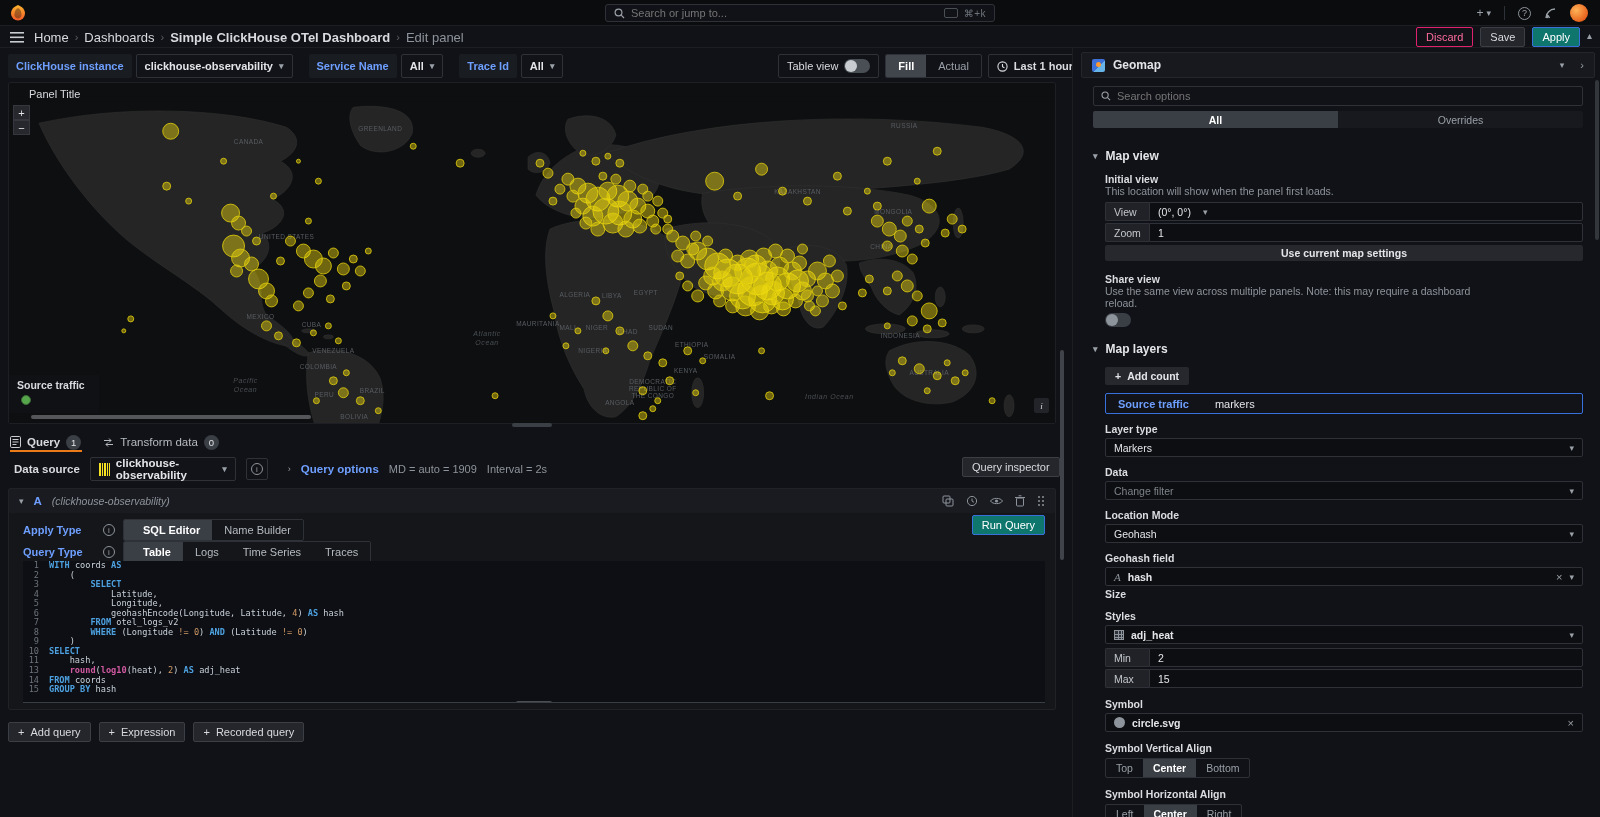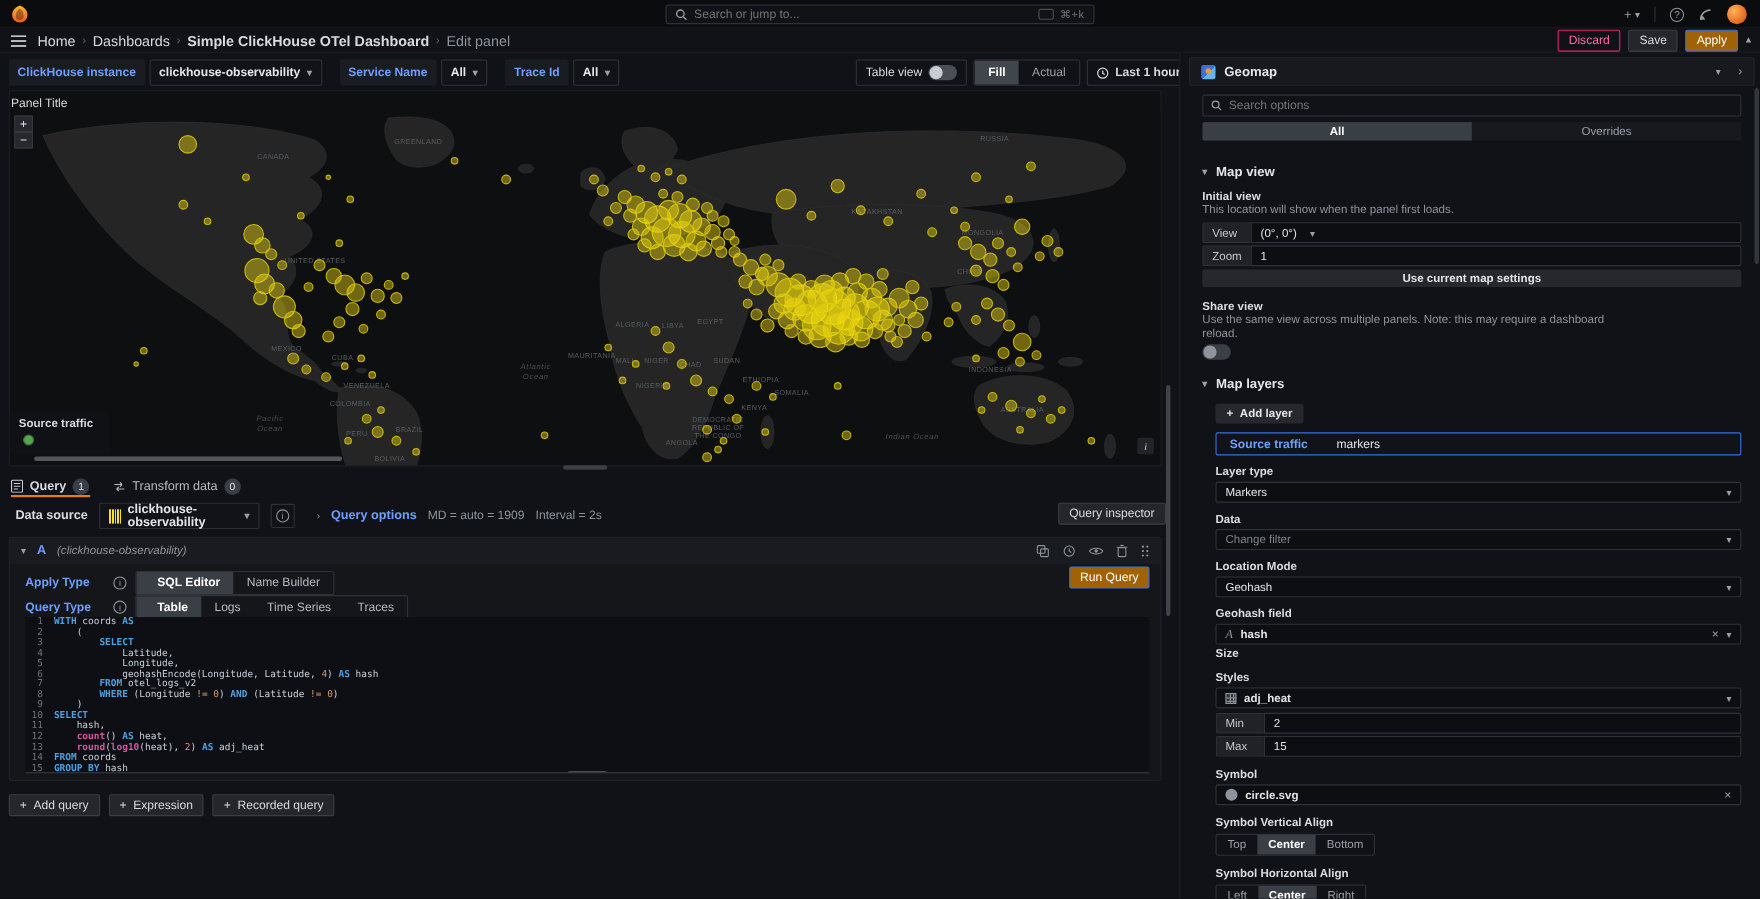--- a/index.html
+++ b/index.html
@@ -16,37 +16,37 @@
   .shortcut { color:#6e747b; font-size:10px; letter-spacing:0.5px; }
   .topicon { color:#9aa0a7; font-size:12px; }
 
   
   .subnav { position:absolute; left:0; top:26px; width:1600px; height:22px; background:#111217; border-bottom:1px solid #1c1e22; }
   .crumb { font-size:13px; color:#d8dadf; }
   .crumb.dim { color:#8e949b; }
   .crumb-sep { color:#5c6167; font-size:11px; padding:0 6px; }
   .btn { display:inline-flex; align-items:center; justify-content:center; border-radius:2px; font-size:11px; height:20px; padding:0 9px; cursor:default; white-space:nowrap; }
   .btn-sec { background:#24262b; border:1px solid #3b3e44; color:#d8dadf; }
-  .btn-pri { background:#a16207; border:1px solid #3871dc; color:#fff; }
+  .btn-pri { background:#0f766e; border:1px solid #3871dc; color:#fff; }
   .btn-dest { background:transparent; border:1px solid #e0226e; color:#ff6c9e; }
 
   
   .var-label { background:#191c21; color:#6e9fff; font-size:11px; height:24px; display:inline-flex; align-items:center; padding:0 8px; border-radius:2px; font-weight:600; }
   .var-value { background:#111318; border:1px solid #2e3238; color:#e3e5e8; font-size:11px; height:24px; display:inline-flex; align-items:center; padding:0 8px; gap:6px; border-radius:2px; font-weight:600; }
   .chev { color:#9aa0a7; font-size:9px; }
   .ctrl-box { border:1px solid #2e3238; border-radius:2px; height:24px; display:inline-flex; align-items:center; padding:0 8px; gap:6px; background:#111217; font-size:11px; color:#d8dadf; }
   .seg { border:1px solid #2e3238; border-radius:2px; height:24px; display:inline-flex; overflow:hidden; background:#111217; }
   .seg > div { padding:0 12px; display:flex; align-items:center; font-size:11px; color:#9aa0a7; }
   .seg > div.on { background:#41454c; color:#fff; font-weight:600; }
   .toggle { width:26px; height:14px; border-radius:8px; background:#4a4f56; position:relative; }
   .toggle .knob { position:absolute; left:1px; top:1px; width:12px; height:12px; border-radius:50%; background:#c9cdd2; }
 
   
   .panel { position:absolute; left:8px; top:82px; width:1048px; height:342px; background:#0e0f10; border:1px solid #1d1f24; border-radius:2px; }
-  .panel-title { position:absolute; left:1px; top:5px; font-size:11px; color:#d8dadf; }
+  .panel-title { position:absolute; left:20px; top:5px; font-size:11px; color:#d8dadf; }
   .mapzoom { position:absolute; left:4px; top:22px; width:17px; }
   .mapzoom div { width:17px; height:15px; background:#26282d; color:#e3e5e8; font-size:11px; display:flex; align-items:center; justify-content:center; border:1px solid #34373d; }
   .legendbox { position:absolute; left:0px; bottom:10px; width:90px; height:38px; background:rgba(17,18,22,0.88); padding:4px 8px; }
   .legendbox .t { font-size:10.5px; color:#d8dadf; font-weight:600; }
   .legendbox .dot { width:10px; height:10px; border-radius:50%; margin-top:4px; margin-left:4px; border:1px solid #3a6b36; }
   .infobadge { position:absolute; right:6px; bottom:10px; width:15px; height:15px; background:#222429; border-radius:2px; color:#d8dadf; font-size:9px; display:flex; align-items:center; justify-content:center; font-style:italic; font-family:"Liberation Serif",serif; }
   .hscroll { position:absolute; left:22px; bottom:4px; width:280px; height:4px; background:#8e9297; border-radius:2px; opacity:0.55; }
   #map text { font-size:6.5px; fill:#585d62; letter-spacing:0.4px; text-anchor:middle; font-family:"Liberation Sans",sans-serif; }
   #map text.ocean { font-style:italic; fill:#4a4f54; font-size:7px; letter-spacing:0.6px; }
   #markers circle { fill:#f5e00e; fill-opacity:0.42; stroke:#dcc90d; stroke-opacity:0.85; stroke-width:1; }
@@ -641,21 +641,20 @@
           <div class="code-line"><span class="ln">2</span><span><span class="tok-pl">    (</span></span></div>
           <div class="code-line"><span class="ln">3</span><span><span class="tok-kw">        SELECT</span></span></div>
           <div class="code-line"><span class="ln">4</span><span><span class="tok-pl">            Latitude,</span></span></div>
           <div class="code-line"><span class="ln">5</span><span><span class="tok-pl">            Longitude,</span></span></div>
           <div class="code-line"><span class="ln">6</span><span><span class="tok-pl">            geohashEncode(Longitude, Latitude, </span><span class="tok-num">4</span><span class="tok-pl">) </span><span class="tok-kw">AS</span><span class="tok-pl"> hash</span></span></div>
           <div class="code-line"><span class="ln">7</span><span><span class="tok-kw">        FROM</span><span class="tok-pl"> otel_logs_v2</span></span></div>
           <div class="code-line"><span class="ln">8</span><span><span class="tok-kw">        WHERE</span><span class="tok-pl"> (Longitude </span><span class="tok-num">!= 0</span><span class="tok-pl">) </span><span class="tok-kw">AND</span><span class="tok-pl"> (Latitude </span><span class="tok-num">!= 0</span><span class="tok-pl">)</span></span></div>
           <div class="code-line"><span class="ln">9</span><span><span class="tok-pl">    )</span></span></div>
           <div class="code-line"><span class="ln">10</span><span><span class="tok-kw">SELECT</span></span></div>
           <div class="code-line"><span class="ln">11</span><span><span class="tok-pl">    hash,</span></span></div>
-          <div class="code-line"><span class="ln">12</span><span><span class="tok-fn">    count</span><span class="tok-pl">() </span><span class="tok-kw">AS</span><span class="tok-pl"> heat,</span></span></div>
           <div class="code-line"><span class="ln">13</span><span><span class="tok-fn">    round</span><span class="tok-pl">(</span><span class="tok-fn">log10</span><span class="tok-pl">(heat), </span><span class="tok-num">2</span><span class="tok-pl">) </span><span class="tok-kw">AS</span><span class="tok-pl"> adj_heat</span></span></div>
           <div class="code-line"><span class="ln">14</span><span><span class="tok-kw">FROM</span><span class="tok-pl"> coords</span></span></div>
           <div class="code-line"><span class="ln">15</span><span><span class="tok-kw">GROUP BY</span><span class="tok-pl"> hash</span></span></div>
         </div>
       <div class="code-resize"></div>
     </div>
   </div>
 
   <div class="abs flex" style="left:8px;top:722px;gap:8px;">
     <span class="btn btn-sec" style="gap:6px;">
@@ -694,21 +693,21 @@
       </div>
       <div class="sb-tabs" style="margin-top:5px;">
         <div class="on">All</div>
         <div>Overrides</div>
       </div>
 
       <div class="sect-head" style="margin-top:21px;">
         <span class="sect-chev">▾</span>
         <span>Map view</span>
       </div>
-      <div style="">
+      <div style="margin-left:12px;">
         <div class="f-label" style="margin-top:10px;">Initial view</div>
         <div class="f-desc">This location will show when the panel first loads.</div>
         <div class="lv-row" style="margin-top:5px;">
           <span class="lcell">View</span>
           <span class="vcell">
               <span>(0°, 0°)</span>
               <span class="spacer"></span>
               <span class="chev">▾</span>
             </span>
         </div>
@@ -727,21 +726,21 @@
           </div>
       </div>
 
       <div class="sect-head" style="margin-top:15px;">
         <span class="sect-chev">▾</span>
         <span>Map layers</span>
       </div>
       <div style="margin-left:12px;">
         <span class="small-btn" style="margin-top:11px;">
             <span>+</span>
-            <span>Add layer</span>
+            <span>Add count</span>
           </span>
         <div class="layer-row" style="margin-top:8px;">
           <span class="lname">Source traffic</span>
           <span class="lkind">markers</span>
         </div>
 
         <div class="f-label" style="margin-top:9px;">Layer type</div>
         <div class="sel" style="margin-top:3px;">
             <span>Markers</span>
             <span class="spacer"></span>

